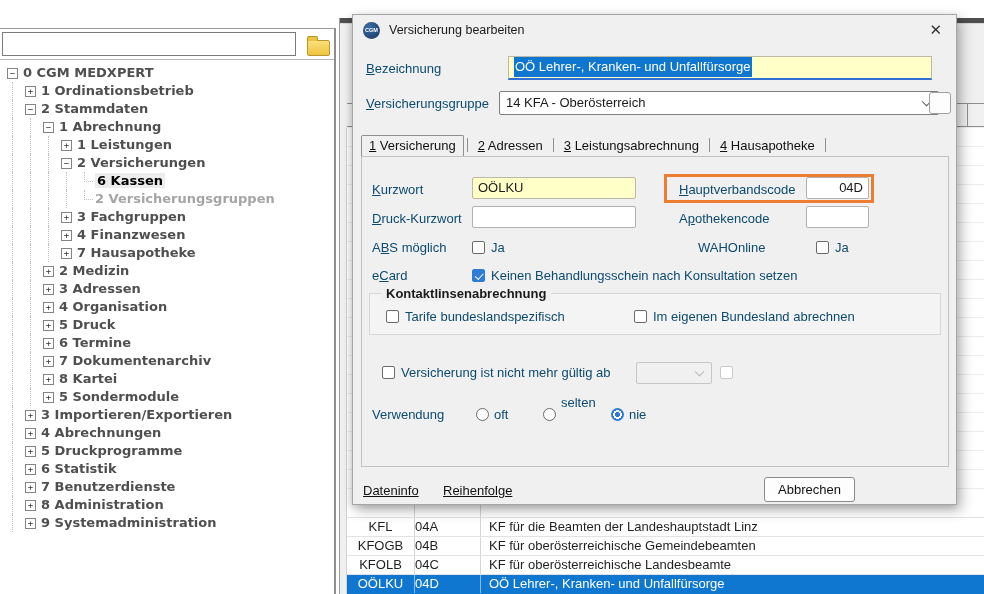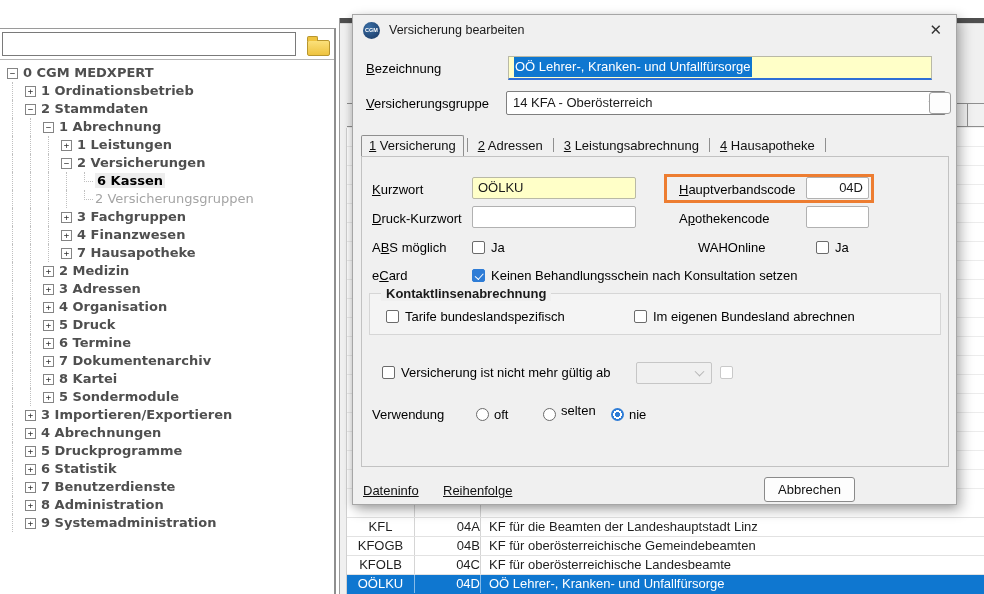--- a/index.html
+++ b/index.html
@@ -19,49 +19,49 @@
   .folder{position:absolute;left:307px;top:11px;width:21px;height:14px;background:linear-gradient(#fbe07a,#eec33f);border:1px solid #b8962e;border-radius:2px;}
   .folder::before{content:'';position:absolute;top:-5px;left:-1px;width:9px;height:4px;background:#eec33f;border:1px solid #b8962e;border-bottom:none;border-radius:2px 2px 0 0;}
   .tree{position:absolute;left:0;top:30px;right:0;bottom:0;border-top:1px solid #b5b5b5;overflow:hidden;padding-top:4px;}
   .titem{position:relative;height:18px;line-height:18px;white-space:nowrap;cursor:default;
     font-family:"DejaVu Sans",sans-serif;font-weight:700;font-size:13px;color:#4f4f4f;}
   .titem .g{position:absolute;top:0;height:18px;border-left:1px dotted #c0c0c0;}
   .titem .exp{position:absolute;top:4px;width:11px;height:11px;box-sizing:border-box;border:1px solid #848484;background:#fff;
     color:#333;font:9px/9px "DejaVu Sans Mono",monospace;text-align:center;}
   .titem .lcon{position:absolute;top:0;width:8px;height:9px;border-left:1px dotted #c0c0c0;border-bottom:1px dotted #c0c0c0;}
   .titem.selected .tlabel{background:#ededed;color:#000;padding:0 2px;}
-  .titem.disabled{color:#a5a5a5;font-weight:400;}
+  .titem.disabled{color:#a5a5a5;font-weight:700;}
 
   
   .bgwin{position:absolute;left:339px;top:18px;width:645px;height:576px;background:#f0f0f0;box-sizing:border-box;
     border-left:1px solid #9c9c9c;z-index:1;}
   .bg-topline{position:absolute;top:0;left:0;right:0;height:5px;background:#4f4f4f;border-bottom:1px solid #d9d9d9;}
   .bg-header{position:absolute;top:85px;left:7px;right:0;height:24px;background:#f1f1f1;border-top:1px solid #8f8f8f;border-bottom:1px solid #8f8f8f;box-sizing:border-box;}
   .bg-header::before{content:'';position:absolute;left:620px;top:0;bottom:0;width:1px;background:#8f8f8f;}
   .bg-grid{position:absolute;top:110px;left:7px;right:0;bottom:0;background:repeating-linear-gradient(to bottom,#fff 0 18px,#ececec 18px 19px);}
   .bg-strip{position:absolute;top:110px;left:0;width:7px;bottom:0;background:#f0f0f0;border-right:1px solid #d0d0d0;box-sizing:border-box;}
 
   
   .rows{position:absolute;left:347px;top:499px;width:637px;height:95px;z-index:2;font-size:13px;}
   .trow{display:flex;height:19px;line-height:18px;box-sizing:border-box;border-bottom:1px solid #e2e2e2;background:#fff;color:#1f1f1f;cursor:default;}
   .trow .c1{width:68px;text-align:center;border-right:1px solid #d5d5d5;box-sizing:border-box;overflow:hidden;}
-  .trow .c2{width:66px;text-align:right;border-right:1px solid #d5d5d5;box-sizing:border-box;overflow:hidden;}
+  .trow .c2{width:66px;text-align:left;border-right:1px solid #d5d5d5;box-sizing:border-box;overflow:hidden;}
   .trow .c3{flex:1;padding-left:8px;overflow:hidden;white-space:nowrap;}
   .trow.selected{background:var(--sel);color:#fff;border-bottom-color:var(--sel);}
   .trow.selected .c1,.trow.selected .c2{border-right-color:rgba(255,255,255,.5);}
 
   
   .dialog{position:absolute;left:352px;top:14px;width:605px;height:491px;background:#f0f0f0;box-sizing:border-box;
     border:1px solid #a6a6a6;z-index:10;box-shadow:4px 5px 12px rgba(0,0,0,.30), -2px 2px 6px rgba(0,0,0,.12);}
   .dlg-title{position:absolute;left:0;top:0;right:0;height:30px;display:flex;align-items:center;padding:0 10px;}
   .cgm-icon{width:17px;height:17px;border-radius:50%;background:radial-gradient(circle at 35% 30%,#3a6ea5,#17355f);
     color:#fff;font-size:5.5px;font-weight:700;display:flex;align-items:center;justify-content:center;flex:none;}
   .dlg-title-text{margin-left:9px;font-size:12.5px;color:#1a1a1a;}
   .dlg-close{margin-left:auto;font-size:15px;color:#333;cursor:default;padding:0 4px;}
-  .dlbl{position:absolute;font-size:13px;color:#000000;white-space:nowrap;}
+  .dlbl{position:absolute;font-size:13px;color:#0c4a6e;white-space:nowrap;}
   .dfield{position:absolute;box-sizing:border-box;background:#fff;border:1px solid #b1b1b1;border-radius:2px;
     font-size:13px;line-height:20px;padding:0 5px;white-space:nowrap;overflow:hidden;}
   .yellow{background:var(--yellow);border-color:#b9b9a6;}
   .focusline{border-bottom:2px solid var(--focus);border-radius:0;}
   .seltext{display:inline-block;background:var(--sel);color:#fff;padding:0 1px;}
   .combo{position:absolute;box-sizing:border-box;background:#fff;border:1px solid #7f7f7f;border-radius:2px;
     font-size:13px;line-height:22px;padding:0 20px 0 6px;white-space:nowrap;overflow:hidden;}
   .combo.disabled{background:#f0f0f0;border-color:#c6c6c6;color:#9a9a9a;}
   .chev{position:absolute;right:8px;top:50%;width:6px;height:6px;border-right:1.5px solid #555;border-bottom:1.5px solid #555;
     transform:translateY(-70%) rotate(45deg);}
@@ -219,21 +219,21 @@
       <span class="dlg-title-text">Versicherung bearbeiten</span>
       <span class="dlg-close">✕</span>
     </div>
 
     <span class="dlbl" style="left:13px;top:46px"><u>B</u>ezeichnung</span>
     <div class="dfield yellow focusline" style="left:155px;top:41px;width:424px;height:24px">
       <span class="seltext">OÖ Lehrer-, Kranken- und Unfallfürsorge</span>
     </div>
 
     <span class="dlbl" style="left:13px;top:81px"><u>V</u>ersicherungsgruppe</span>
-    <div class="combo" style="left:153px;top:76px;width:440px;height:24px">
+    <div class="combo" style="left:146px;top:76px;width:440px;height:24px">
       <span>14 KFA - Oberösterreich</span>
       <span class="chev"></span>
     </div>
     <div class="sidebtn" style="left:576px;top:77px;width:22px;height:22px"></div>
 
     <div class="tabstrip" id="dlgTabs">
         <span class="dtab active"><u>1</u> Versicherung</span>
         <span class="tsep"></span>
         <span class="dtab"><u>2</u> Adressen</span>
         <span class="tsep"></span>
@@ -290,21 +290,21 @@
     <div class="combo disabled" style="left:283px;top:347px;width:76px;height:22px">
       <span></span>
       <span class="chev"></span>
     </div>
     <span class="cb disabled" style="left:367px;top:351px"></span>
 
     <span class="dlbl" style="left:19px;top:392px">Verwendung</span>
     <span class="radio" style="left:123px;top:393px"></span>
     <span class="dlbl" style="left:141px;top:392px">oft</span>
     <span class="radio" style="left:190px;top:393px"></span>
-    <span class="dlbl" style="left:208px;top:388px">selten</span>
+    <span class="dlbl" style="left:208px;top:380px">selten</span>
     <span class="radio sel" style="left:258px;top:393px"></span>
     <span class="dlbl" style="left:276px;top:392px">nie</span>
 
     <span class="dlg-link" style="left:10px;top:468px">Dateninfo</span>
     <span class="dlg-link" style="left:90px;top:468px">Reihenfolge</span>
     <div class="dbtn" style="left:411px;top:462px;width:91px;height:25px">Abbrechen</div>
   </div>
 </div>
 
 </body></html>

